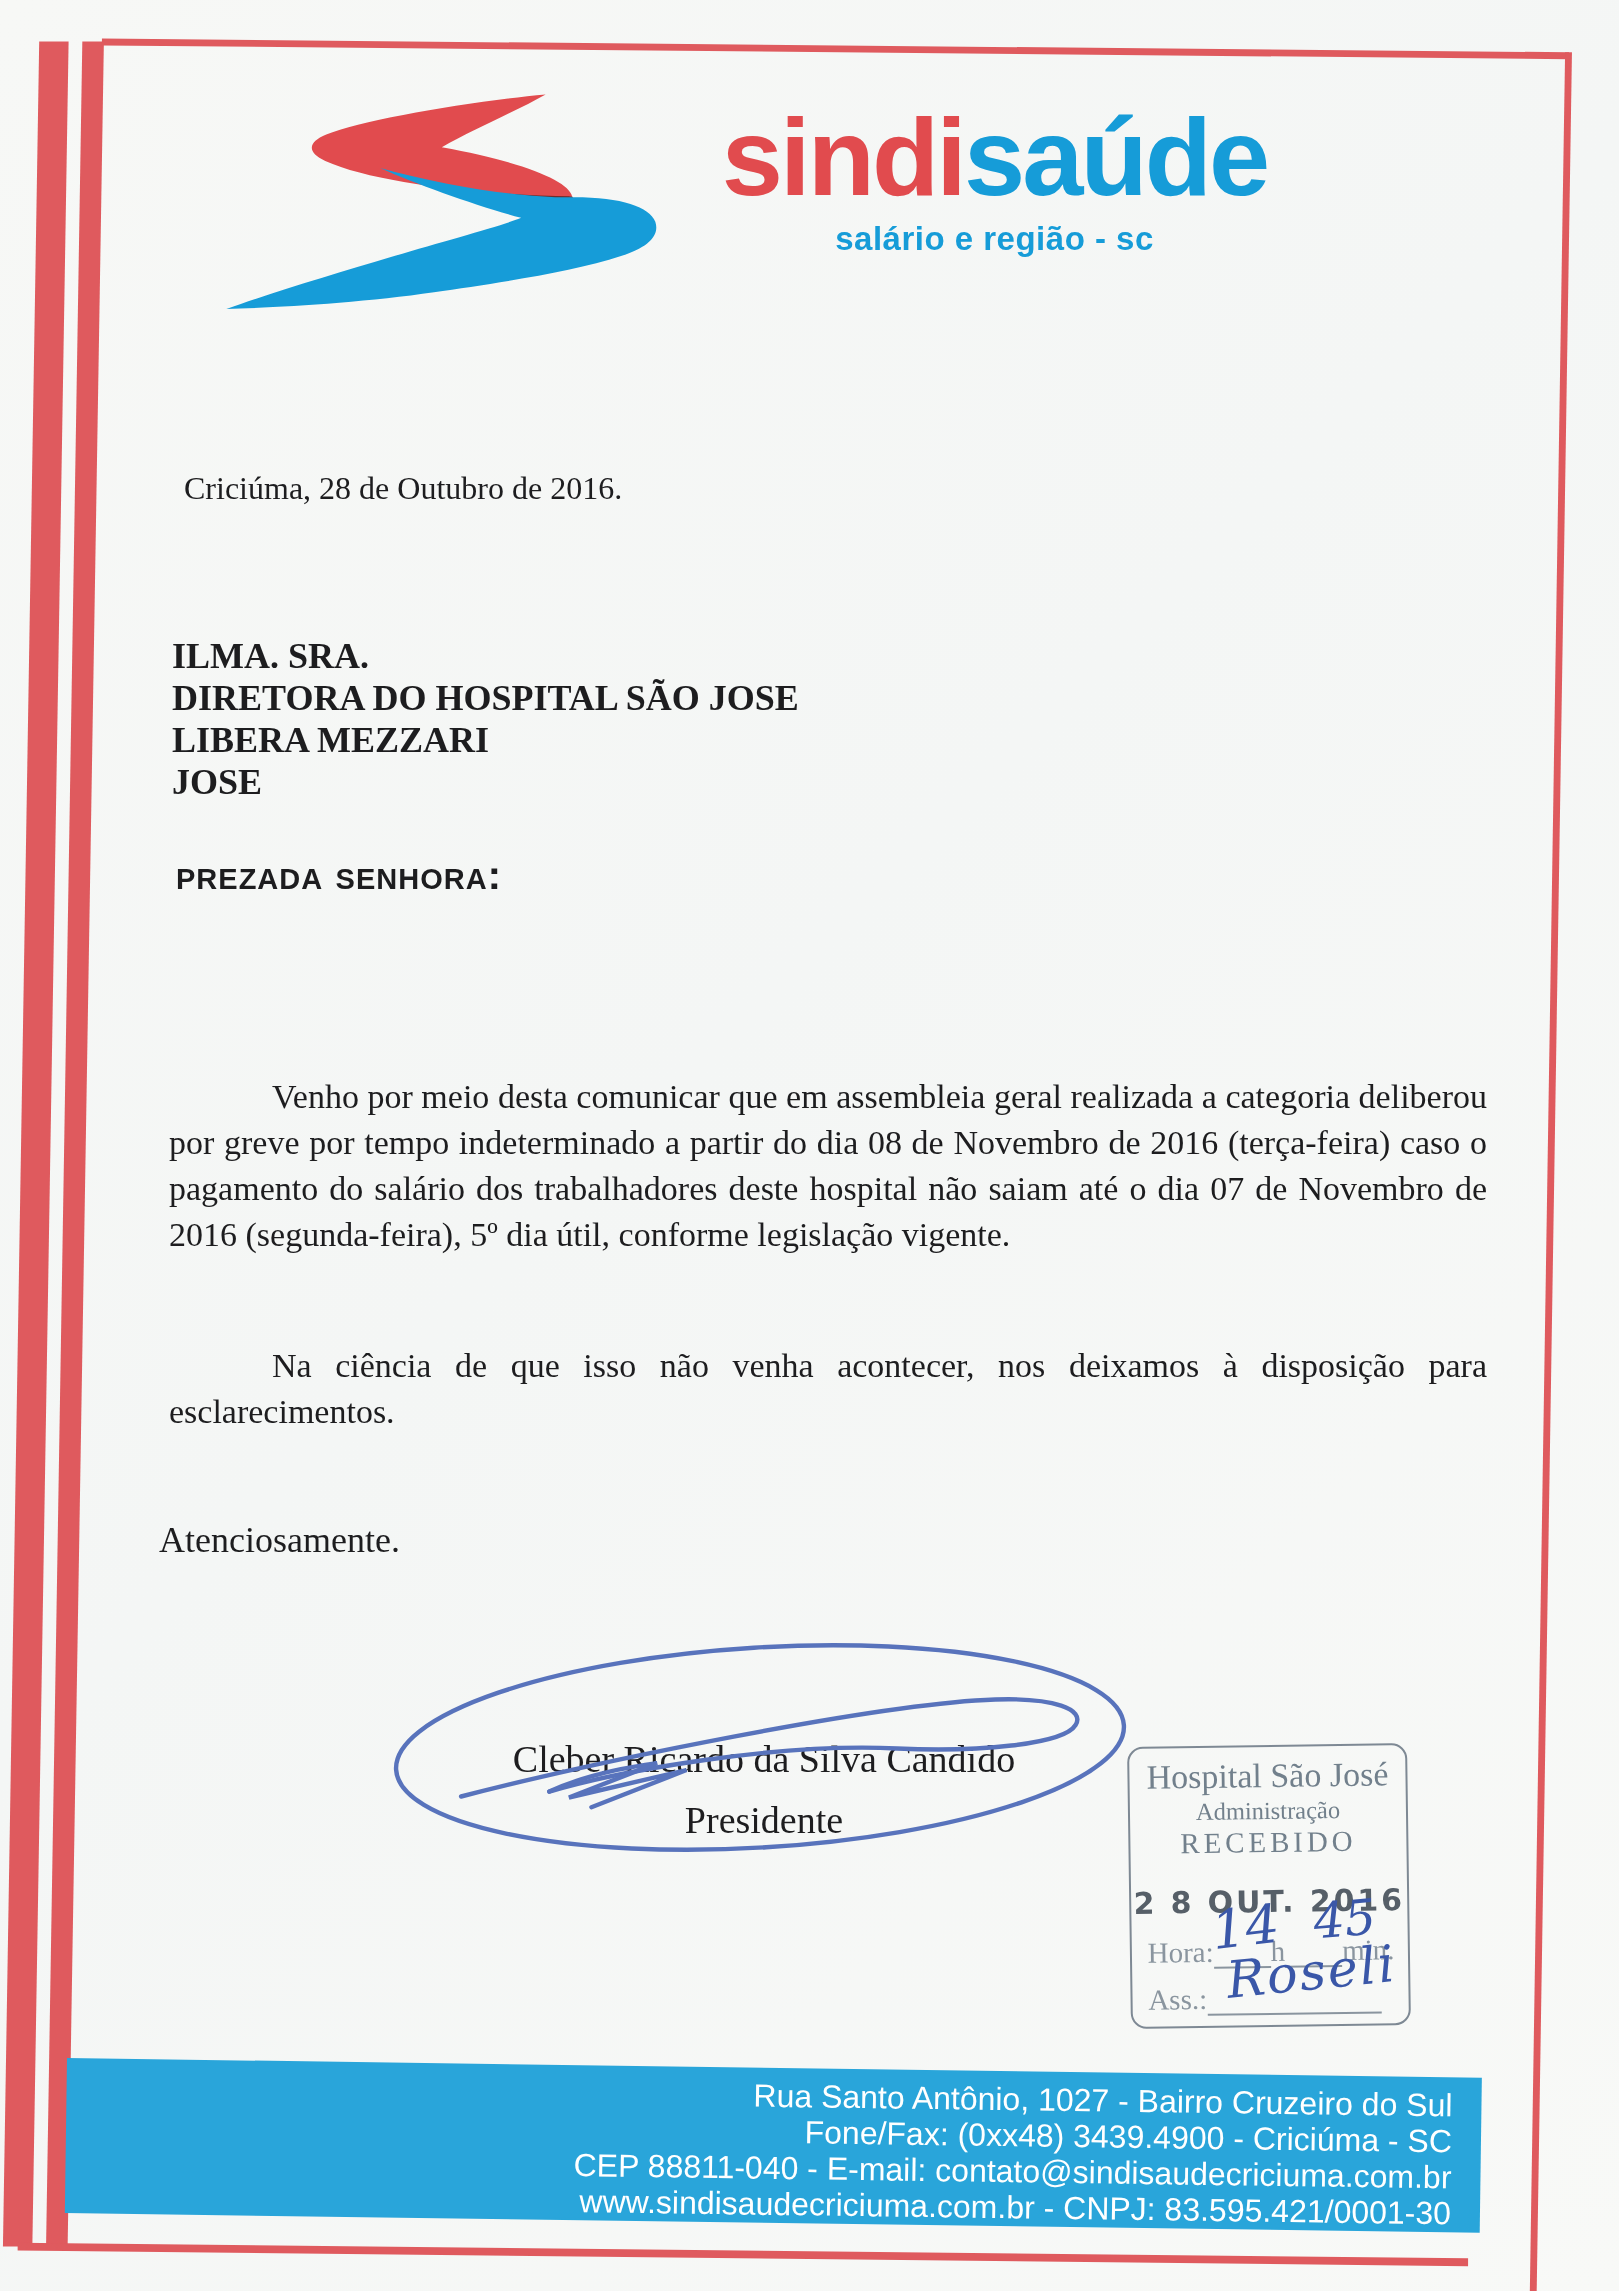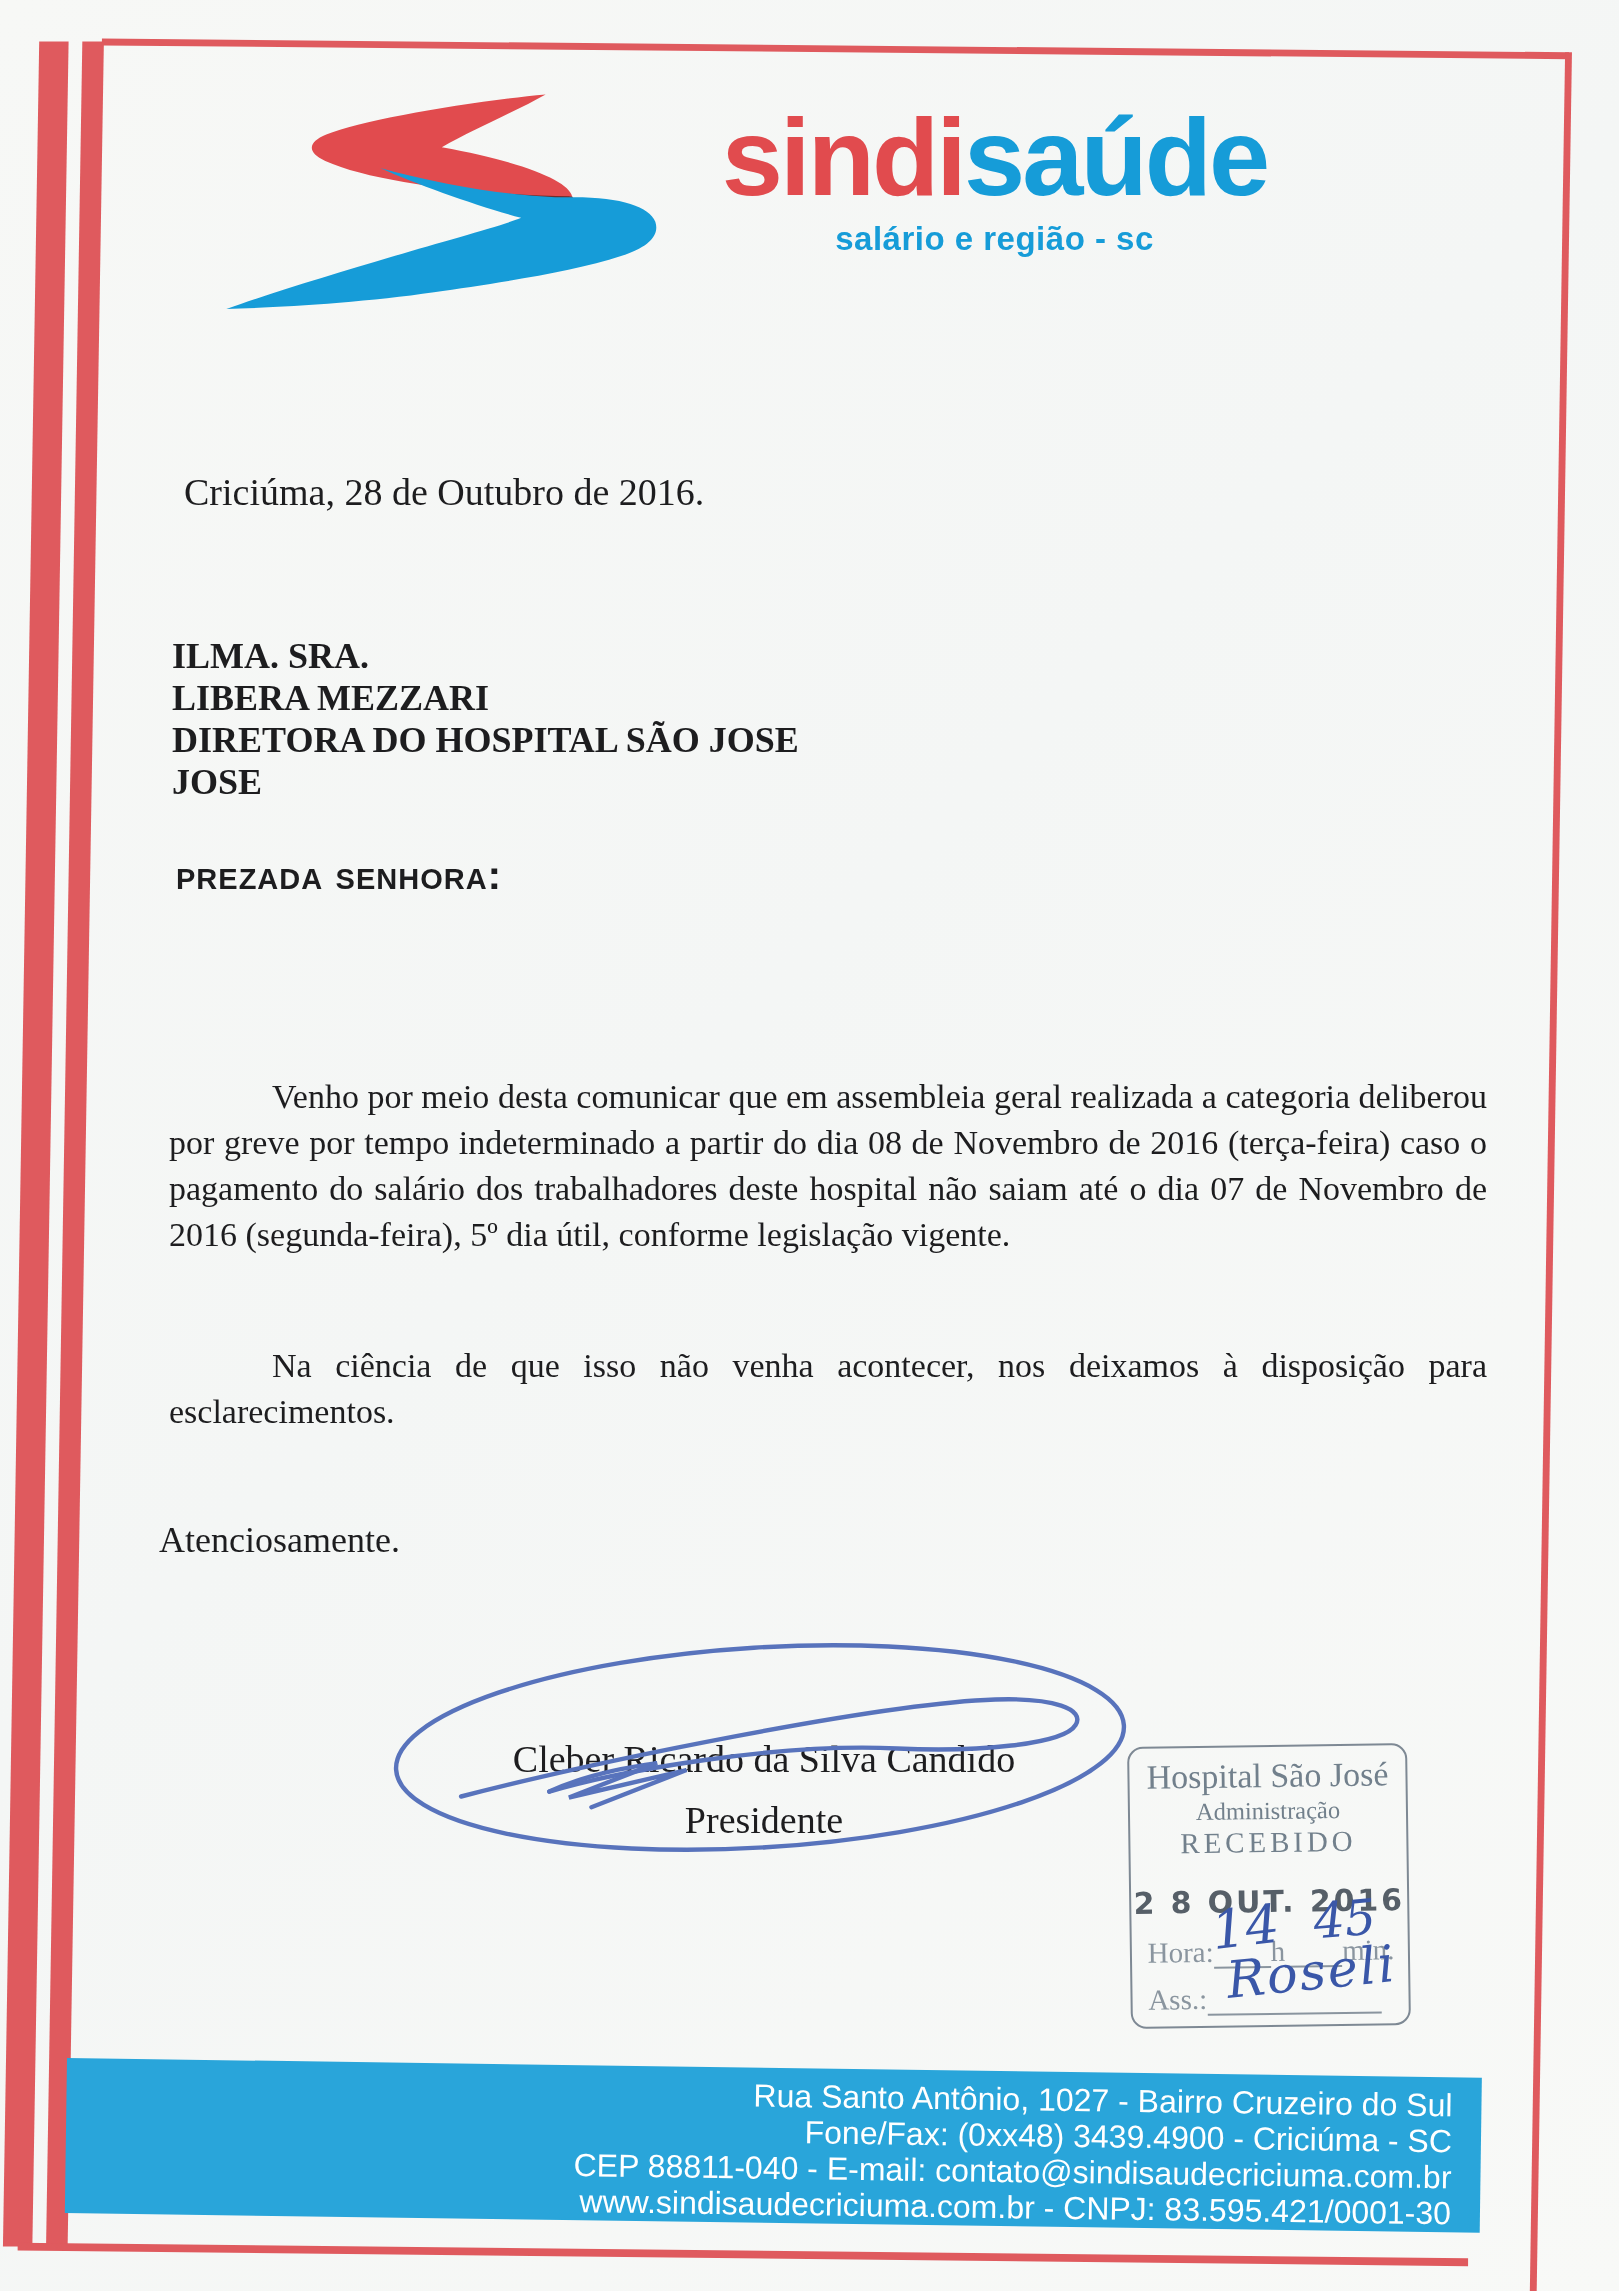--- a/index.html
+++ b/index.html
@@ -19,21 +19,21 @@
   
   .logo-swoosh{position:absolute;left:181px;top:69px;}
   .brand{position:absolute;left:676px;top:102px;width:637px;text-align:center;
          font-family:"Liberation Sans", sans-serif;font-weight:bold;line-height:1;}
   .brand-word{font-size:110px;letter-spacing:-2.9px;white-space:nowrap;}
   .brand-sindi{color:#e14b4e;}
   .brand-saude{color:#169cd8;}
   .brand-tagline{margin-top:9.8px;font-size:33px;color:#169cd8;letter-spacing:0.5px;}
 
   
-  .date-line{position:absolute;left:184px;top:470px;font-size:38px;}
+  .date-line{position:absolute;left:184px;top:470px;font-size:32px;}
   .recipient{position:absolute;left:172px;top:635px;font-size:36px;font-weight:bold;line-height:42px;}
   .salutation{position:absolute;left:176px;top:852px;
               font-family:"Liberation Sans", sans-serif;font-weight:bold;
               font-variant:small-caps;text-transform:lowercase;font-size:41px;letter-spacing:1px;}
   .para{position:absolute;left:169px;width:1318px;font-size:34px;line-height:46px;
         text-align:justify;text-indent:103px;}
   .para-1{top:1074px;}
   .para-2{top:1343px;}
   .closing{position:absolute;left:159px;top:1519px;font-size:36px;}
 
@@ -95,22 +95,22 @@
 
     <div class="brand">
       <div class="brand-word"><span class="brand-sindi">sindi</span><span class="brand-saude">saúde</span></div>
       <div class="brand-tagline">salário e região - sc</div>
     </div>
 
     <div class="date-line">Criciúma, 28 de Outubro de 2016.</div>
 
     <div class="recipient">
       <div>ILMA. SRA.</div>
+      <div>DIRETORA DO HOSPITAL SÃO JOSE</div>
       <div>LIBERA MEZZARI</div>
-      <div>DIRETORA DO HOSPITAL SÃO JOSE</div>
       <div>JOSE</div>
     </div>
 
     <div class="salutation">Prezada Senhora:</div>
 
     <div class="para para-1">Venho por meio desta comunicar que em assembleia geral realizada a categoria deliberou por greve por tempo indeterminado a partir do dia 08 de Novembro de 2016 (terça-feira) caso o pagamento do salário dos trabalhadores deste hospital não saiam até o dia 07 de Novembro de 2016 (segunda-feira), 5º dia útil, conforme legislação vigente.</div>
     <div class="para para-2">Na ciência de que isso não venha acontecer, nos deixamos à disposição para esclarecimentos.</div>
 
     <div class="closing">Atenciosamente.</div>
 

